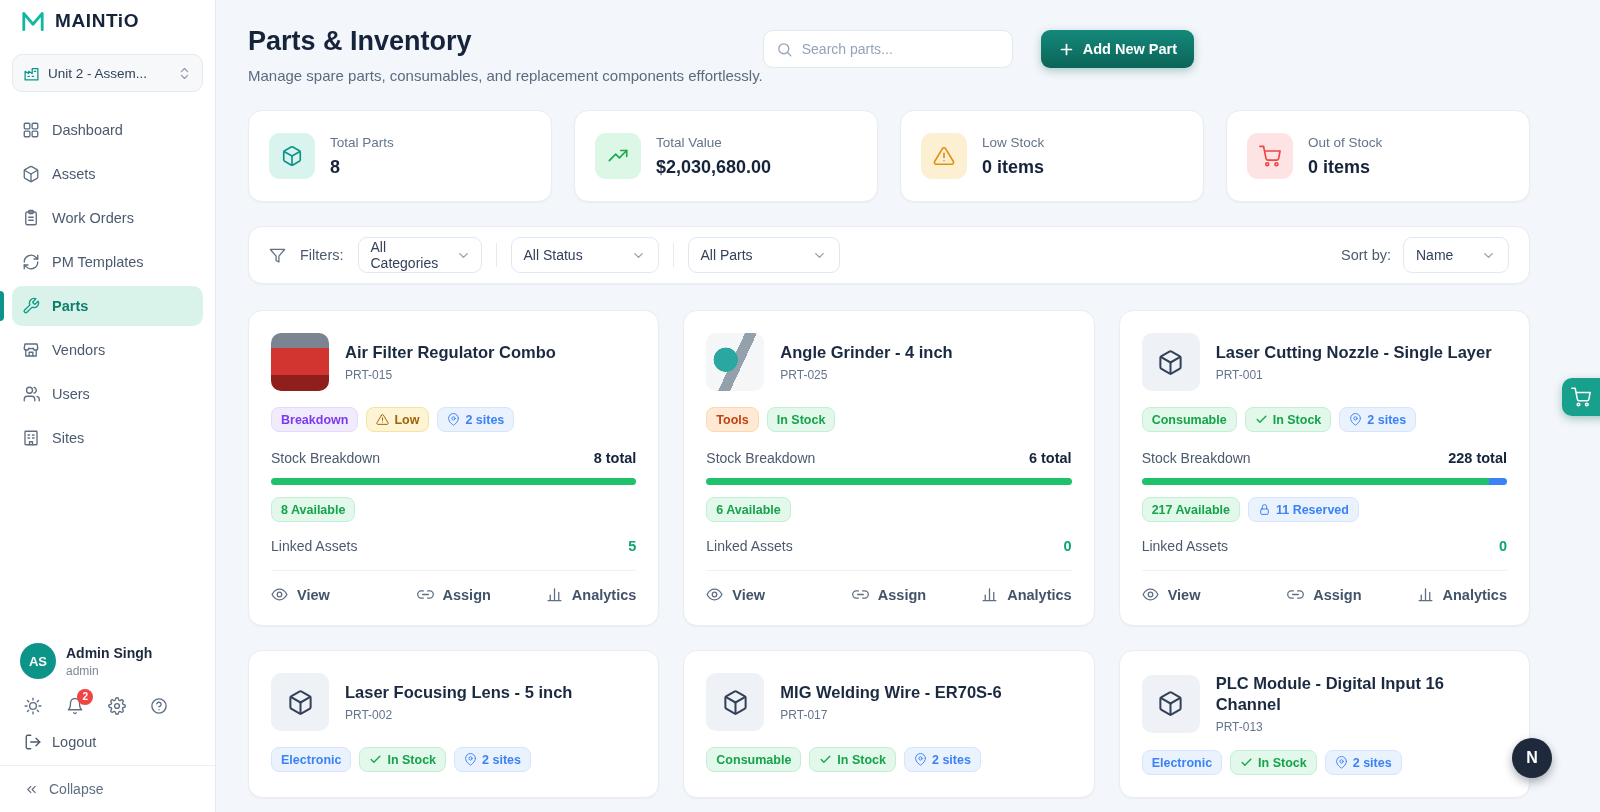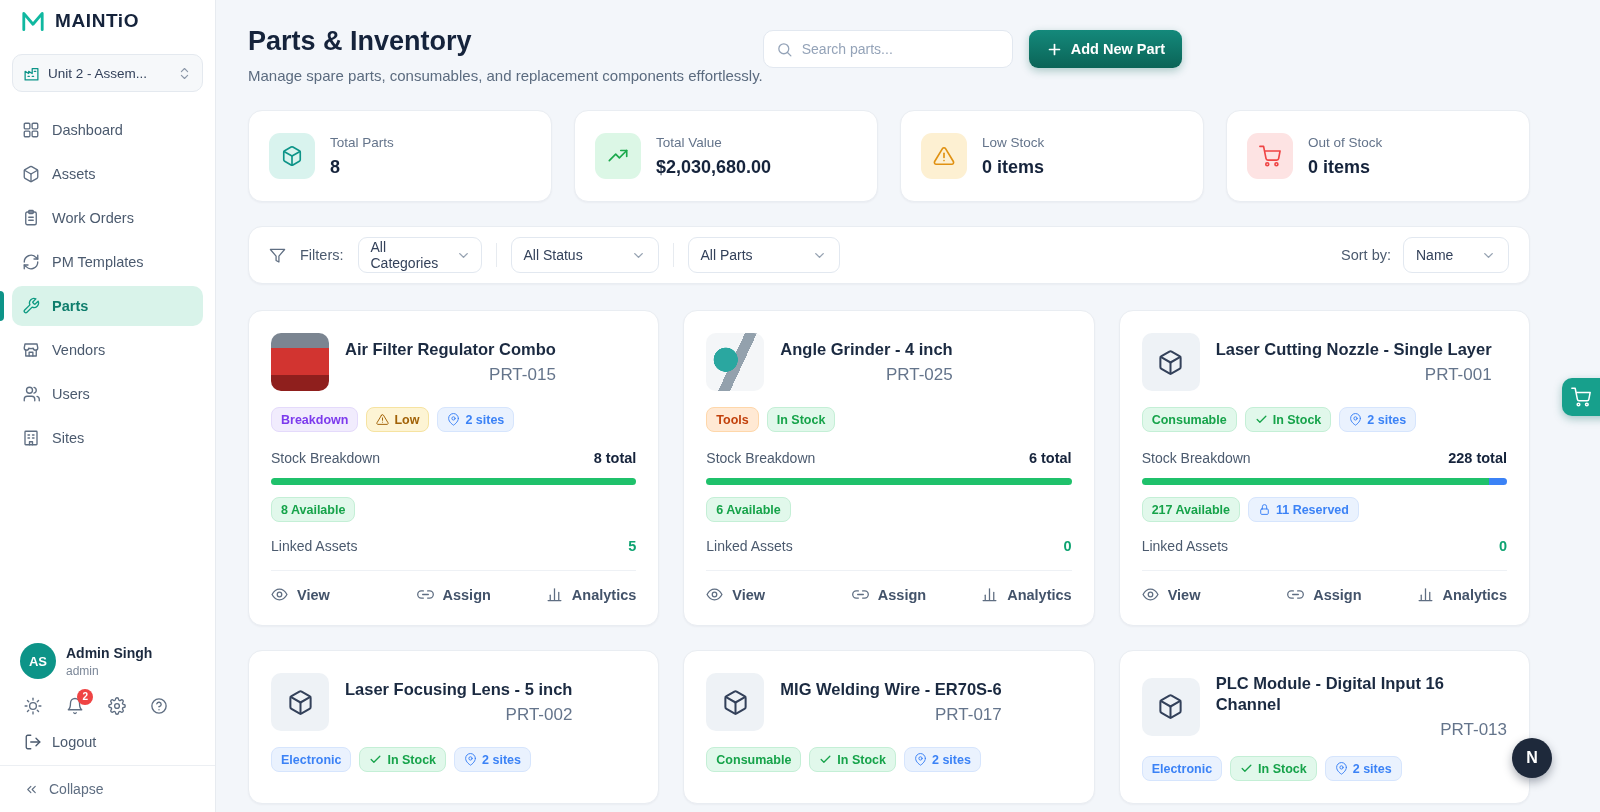--- a/index.html
+++ b/index.html
@@ -40,21 +40,21 @@
   .tool-btn { position:relative; cursor:pointer; display:inline-flex; }
   .badge-dot { position:absolute; top:-8px; right:-9px; background:#ef4444; color:#fff; font-size:10px; line-height:1; border-radius:9px; padding:3px 5px; font-weight:bold; }
   .logout-row { display:flex; gap:10px; padding:14px 24px 14px; color:#4b5a6e; font-size:14.5px; align-items:center; cursor:pointer; }
   .collapse-row { border-top:1px solid #eceff3; padding:15px 24px; display:flex; gap:10px; color:#5f6e82; font-size:14px; align-items:center; cursor:pointer; }
 
   
   .main { flex:1; background:#f3f6fa; padding:26px 70px 0 32px; overflow:hidden; position:relative; }
   .page-header { display:flex; justify-content:flex-start; align-items:flex-start; }
   .page-title { font-size:27px; font-weight:bold; color:#15233b; }
   .page-sub { font-size:15px; color:#5b6b7f; margin-top:10px; }
-  .header-right { display:flex; gap:16px; align-items:center; margin-top:4px; }
+  .header-right { display:flex; gap:28px; align-items:center; margin-top:4px; }
   .search-box { width:250px; height:38px; background:#fff; border:1px solid #e2e8f0; border-radius:10px; display:flex; align-items:center; gap:9px; padding:0 12px; color:#94a3b8; }
   .search-box input { border:none; outline:none; font-size:14px; width:100%; color:#334155; background:transparent; font-family:inherit; }
   .search-box input::placeholder { color:#94a3b8; }
   .add-btn { height:38px; background:linear-gradient(180deg,#14897b,#0b6457); color:#fff; border:none; border-radius:9px; padding:0 17px; font-size:14.5px; font-weight:bold; display:flex; gap:8px; align-items:center; cursor:pointer; box-shadow:0 3px 8px rgba(11,100,87,.3); font-family:inherit; }
 
   .stats { display:flex; gap:22px; margin-top:26px; }
   .stat-card { flex:1; background:#fff; border:1px solid #e9edf2; border-radius:14px; padding:22px 20px; display:flex; gap:15px; align-items:center; box-shadow:0 1px 2px rgba(16,24,40,.04); }
   .stat-icon { width:46px; height:46px; border-radius:11px; display:flex; align-items:center; justify-content:center; flex:none; }
   .tint-teal  { background:#d9f3ee; color:#0d9488; }
   .tint-green { background:#dcf7e6; color:#1ba94c; }
@@ -73,21 +73,21 @@
   .sort-wrap { margin-left:auto; display:flex; align-items:center; gap:12px; }
   .sort-label { color:#4b5a6e; font-size:14.5px; }
 
   .grid { display:grid; grid-template-columns:repeat(3,1fr); gap:24px; margin-top:26px; }
   .part-card { background:#fff; border:1px solid #e9edf2; border-radius:14px; padding:22px; box-shadow:0 1px 2px rgba(16,24,40,.04); display:flex; flex-direction:column; }
   .part-head { display:flex; gap:16px; align-items:center; }
   .thumb { width:58px; height:58px; border-radius:10px; flex:none; background:#eef2f6; display:flex; align-items:center; justify-content:center; color:#33415a; overflow:hidden; }
   .photo-machine { background:linear-gradient(180deg,#7b8591 0 26%,#d23430 26% 72%,#8f1f1d 72%); }
   .photo-grinder { background:radial-gradient(circle at 34% 46%, #2aa7a0 0 24%, rgba(0,0,0,0) 25%), linear-gradient(115deg, rgba(0,0,0,0) 46%, #93a1ad 46% 60%, rgba(0,0,0,0) 60%), #f4f6f8; }
   .part-title { font-size:16.5px; font-weight:bold; color:#1b2a41; line-height:1.25; }
-  .part-code { font-size:17px; color:#64748b; margin-top:6px;text-align:right; }
+  .part-code { font-size:12px; color:#64748b; margin-top:6px; }
   .badges { display:flex; gap:8px; margin-top:16px; flex-wrap:wrap; }
   .badge { height:25px; display:inline-flex; align-items:center; gap:5px; border-radius:8px; padding:0 9px; font-size:12.5px; font-weight:bold; }
   .b-purple { background:#f1ecfd; color:#7c3aed; border:1px solid #e4dafb; }
   .b-orange { background:#ffe9d4; color:#c2410c; border:1px solid #fed7aa; }
   .b-green  { background:#e1f8eb; color:#16a34a; border:1px solid #c4efd6; }
   .b-blue   { background:#eaf2fe; color:#3b82f6; border:1px solid #d6e5fd; }
   .b-amber  { background:#fdf4d4; color:#a16207; border:1px solid #f6e3a1; }
   .stock-row { display:flex; justify-content:space-between; margin-top:18px; align-items:center; }
   .stock-label { font-size:14px; color:#4b5a6e; }
   .stock-total { font-size:14.5px; font-weight:bold; color:#15233b; }

